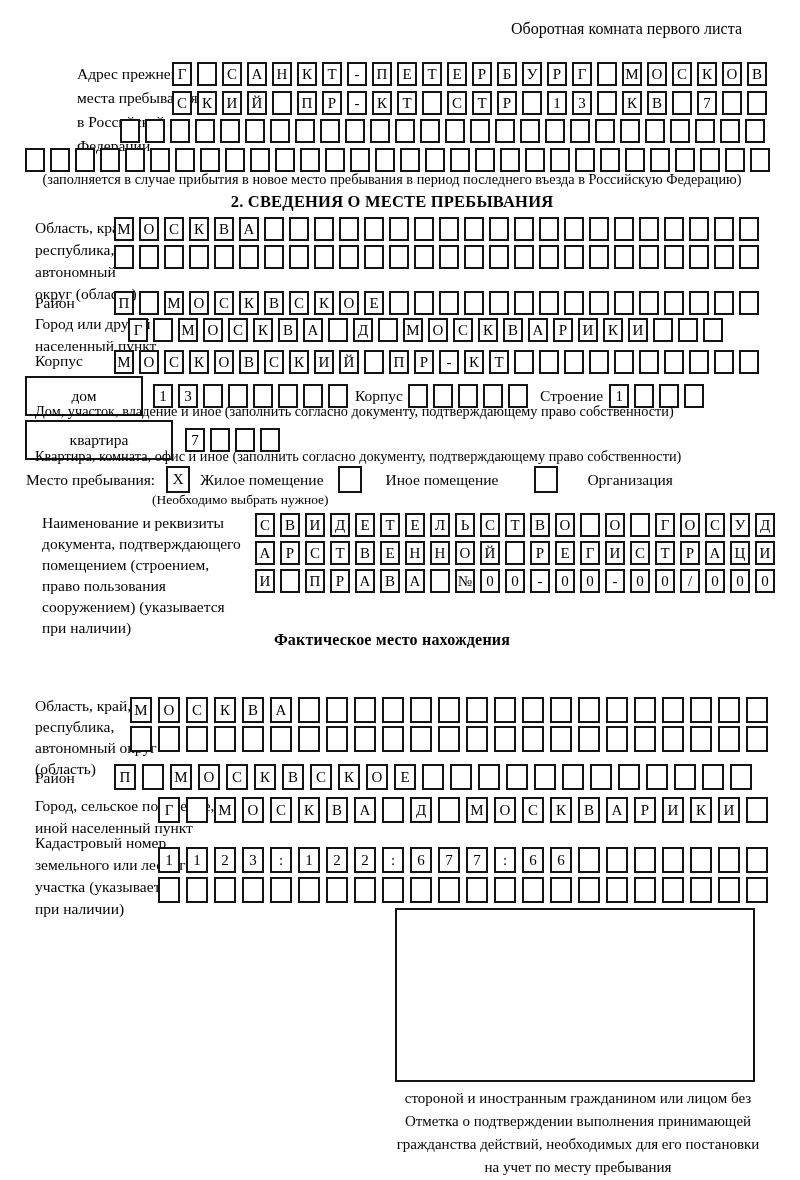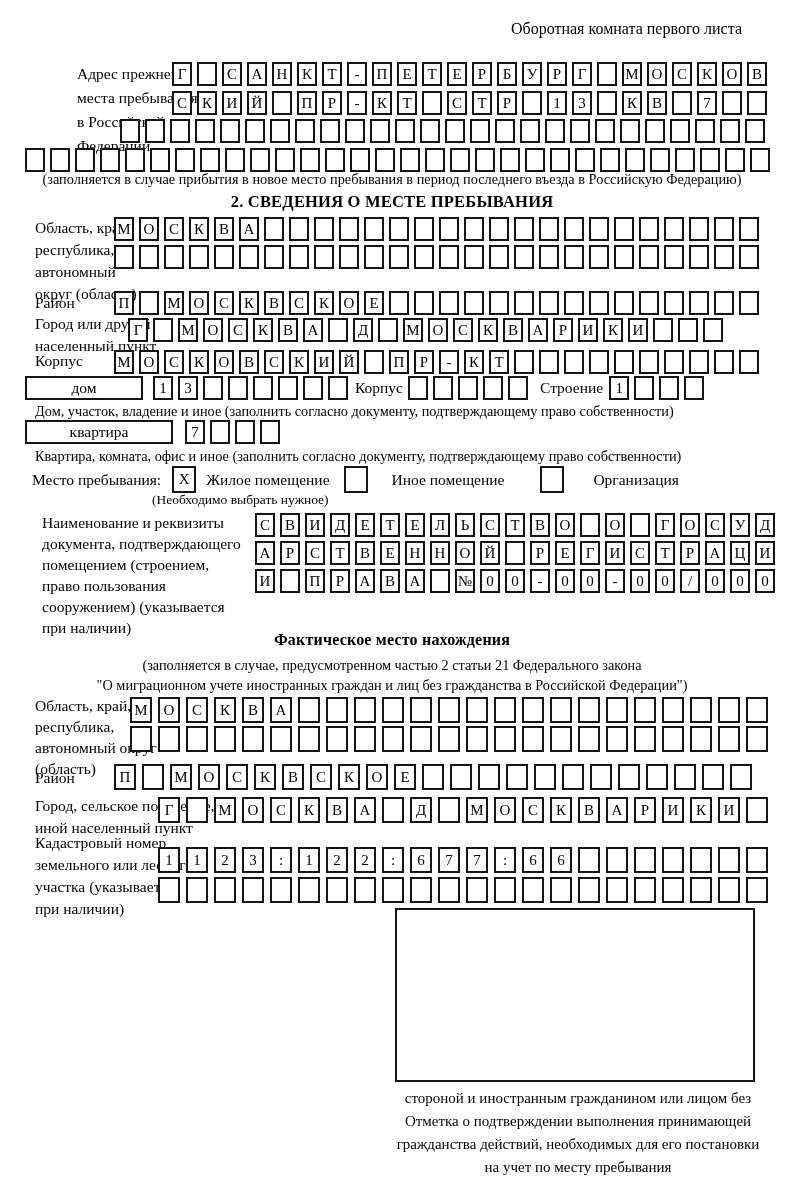--- a/index.html
+++ b/index.html
@@ -18,21 +18,21 @@
   .lh21 div { line-height:21px; }
 
   .row { display:flex; gap:5px; }
   .bx { width:20px; height:24px; border:2px solid #141414; display:flex; align-items:center; justify-content:center;
         font-size:15px; line-height:1; flex:none; background:#fff; }
   .row.lg { gap:6px; }
   .row.lg .bx { width:22px; height:26px; }
   .row.inline { display:inline-flex; }
 
   .flexline { display:flex; align-items:center; }
-  .widebox { height:24px; border:2px solid #141414; display:inline-flex; align-items:center; justify-content:center;
+  .widebox { height:40px; border:2px solid #141414; display:inline-flex; align-items:center; justify-content:center;
              font-size:15.5px; flex:none; background:#fff; }
   .inlbl { font-size:15.5px; white-space:nowrap; }
   .cbx { width:24px; height:27px; border:2px solid #141414; display:inline-flex; align-items:center; justify-content:center;
          font-size:15px; flex:none; }
 
   .note { font-size:14.3px; }
   .smallnote { font-size:13.5px; }
   .h-bold { font-weight:bold; font-size:16.5px; letter-spacing:0.2px;font-family:Liberation Serif, serif; }
 
   .stamp { border:2px solid #141414; background:#fff; }
@@ -357,21 +357,21 @@
     <span class="widebox" style="width:148px">квартира</span>
     <span class="row sm inline" style="margin-left:12px">
         <span class="bx">7</span>
         <span class="bx"></span>
         <span class="bx"></span>
         <span class="bx"></span>
       </span>
   </div>
   <div class="abs note" style="left:35px;top:448px">Квартира, комната, офис и иное (заполнить согласно документу, подтверждающему право собственности)</div>
 
-  <div class="abs flexline" style="left:32px;top:466px">
+  <div class="abs flexline" style="left:26px;top:466px">
     <span class="inlbl">Место пребывания:</span>
     <span class="cbx" style="margin-left:11px">X</span>
     <span class="inlbl" style="margin-left:10px">Жилое помещение</span>
     <span class="cbx" style="margin-left:14px"></span>
     <span class="inlbl" style="margin-left:24px">Иное помещение</span>
     <span class="cbx" style="margin-left:36px"></span>
     <span class="inlbl" style="margin-left:29px">Организация</span>
   </div>
   <div class="abs smallnote" style="left:152px;top:492px">(Необходимо выбрать нужное)</div>
 
@@ -447,24 +447,20 @@
       <span class="bx">-</span>
       <span class="bx">0</span>
       <span class="bx">0</span>
       <span class="bx">/</span>
       <span class="bx">0</span>
       <span class="bx">0</span>
       <span class="bx">0</span>
     </div>
 
   <div class="abs center h-bold" style="top:631px;font-size:16px">Фактическое место нахождения</div>
-  <div class="abs center note notelines" style="top:655px">
-      <div>(заполняется в случае, предусмотренном частью 2 статьи 21 Федерального закона</div>
-      <div>"О миграционном учете иностранных граждан и лиц без гражданства в Российской Федерации")</div>
-    </div>
 
   <div class="abs lbl lh21" style="left:35px;top:695px">
       <div>Область, край,</div>
       <div>республика,</div>
       <div>автономный округ</div>
       <div>(область)</div>
     </div>
   <div class="abs row lg" style="left:130px;top:697px">
       <span class="bx">М</span>
       <span class="bx">О</span>

